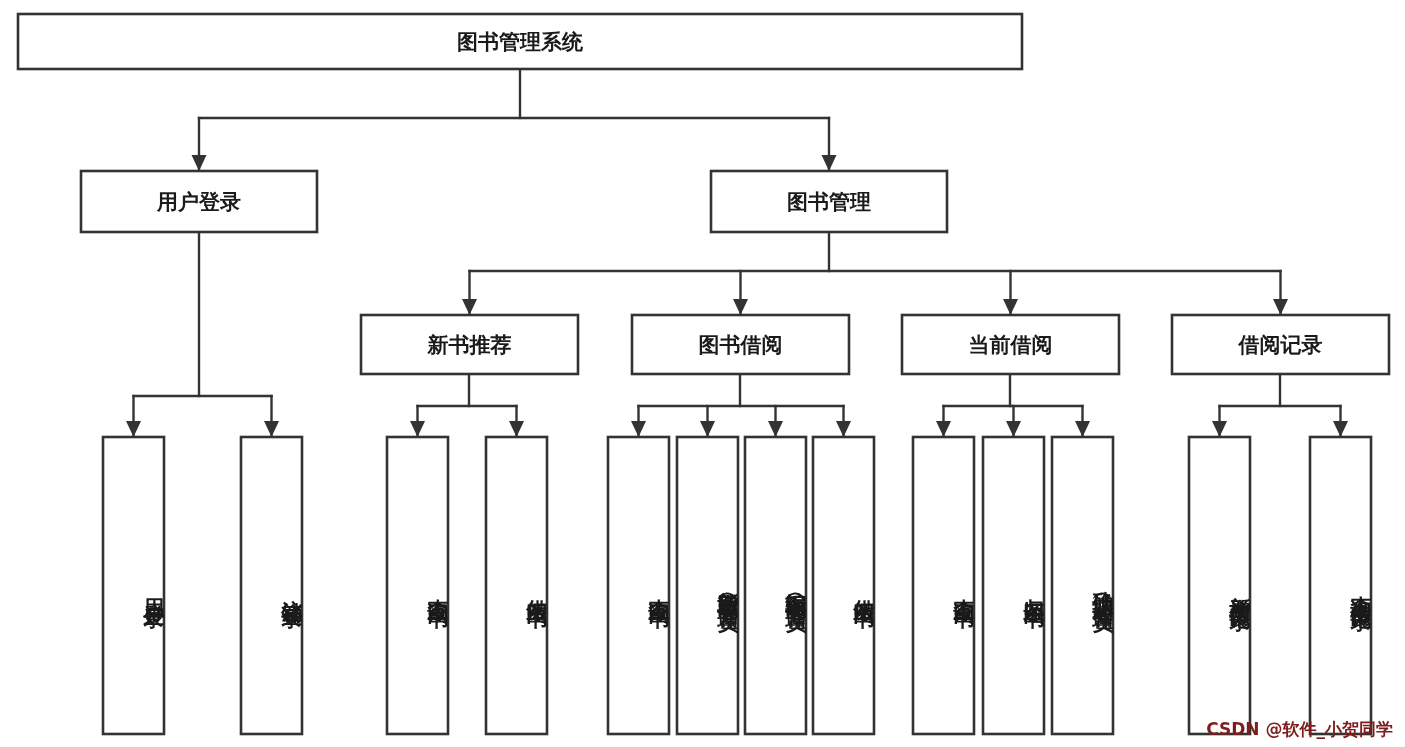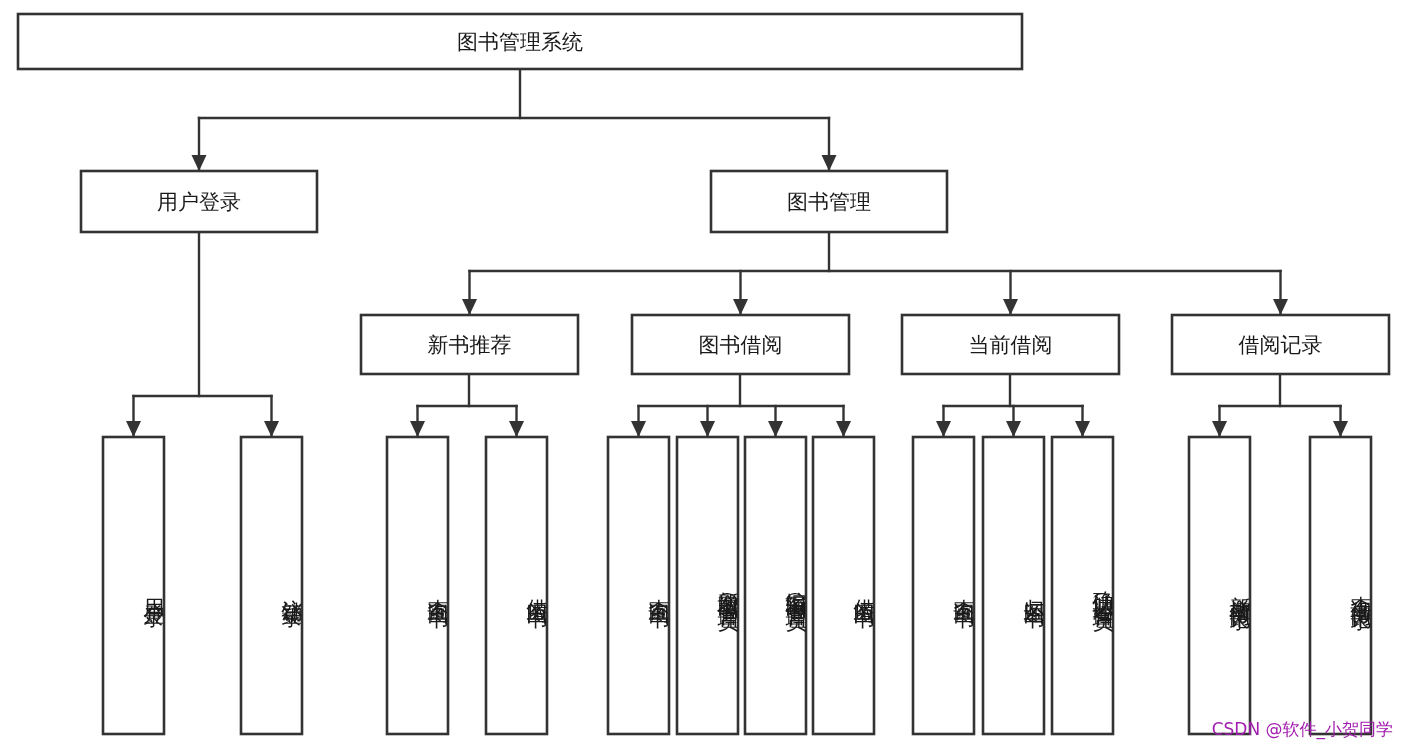--- a/index.html
+++ b/index.html
@@ -11,20 +11,21 @@
     width: 1405px;
     height: 747px;
     font-family: "DejaVu Sans", "Liberation Sans", sans-serif;
     overflow: hidden;
     position: relative;
   }
   #diagram-root {
     position: relative;
     width: 1405px;
     height: 747px;
+    font-weight: bold;
   }
   svg#tree-svg {
     position: absolute;
     top: 0;
     left: 0;
     width: 1405px;
     height: 747px;
   }
   .node-box {
     fill: #ffffff;
@@ -62,21 +63,21 @@
     line-height: 1;
     white-space: nowrap;
     pointer-events: none;
   }
   .watermark {
     position: absolute;
     right: 12px;
     bottom: 6px;
     font-family: "DejaVu Sans", "Liberation Sans", sans-serif;
     font-size: 17px;
-    color: #a21caf;
+    color: #7f1d1d;
     white-space: nowrap;
   }
 </style>
 </head>
 <body>
 
 <div id="diagram-root">
 
   <svg id="tree-svg" viewBox="0 0 1405 747">
     <g id="connectors-layer">

